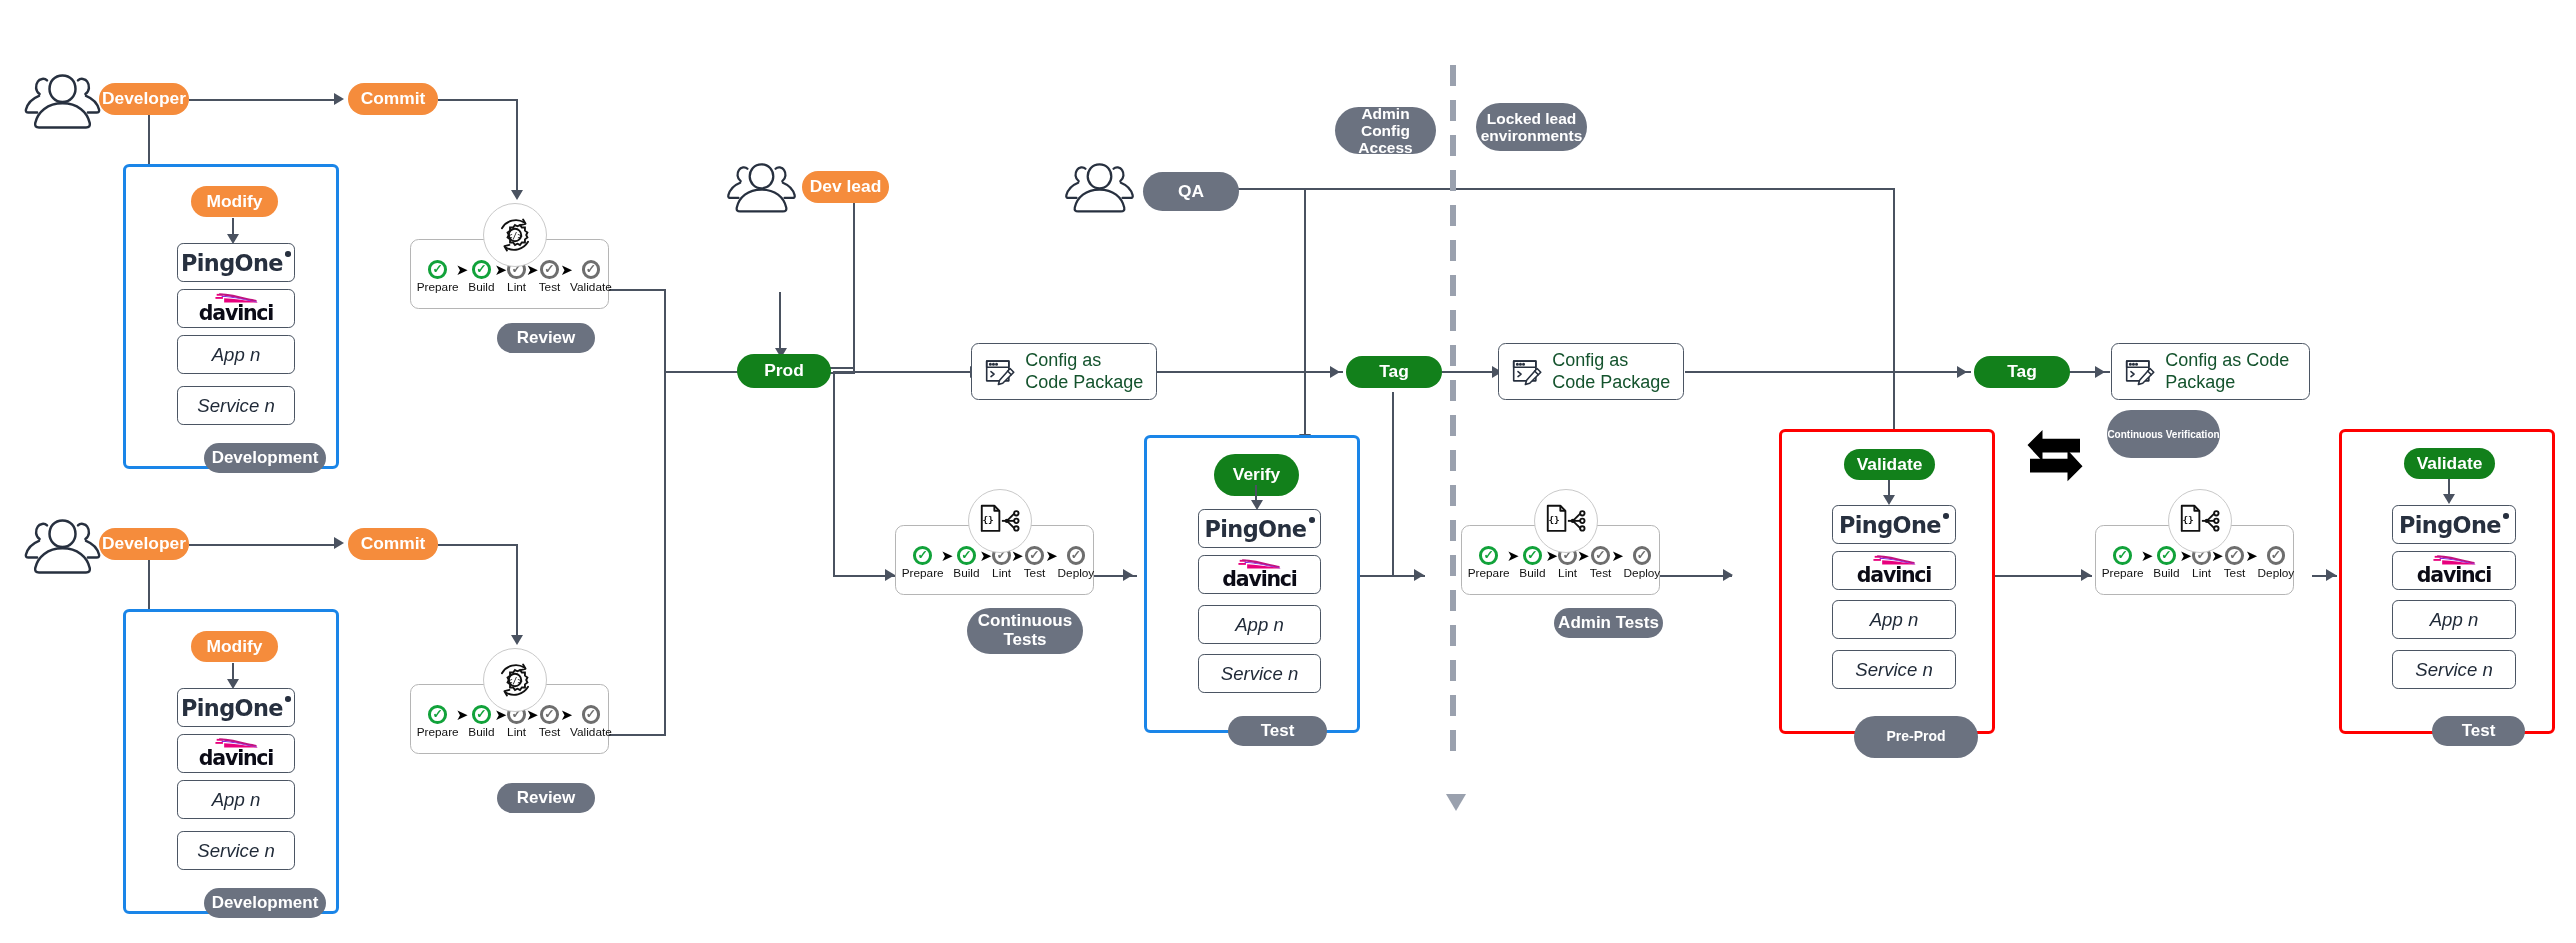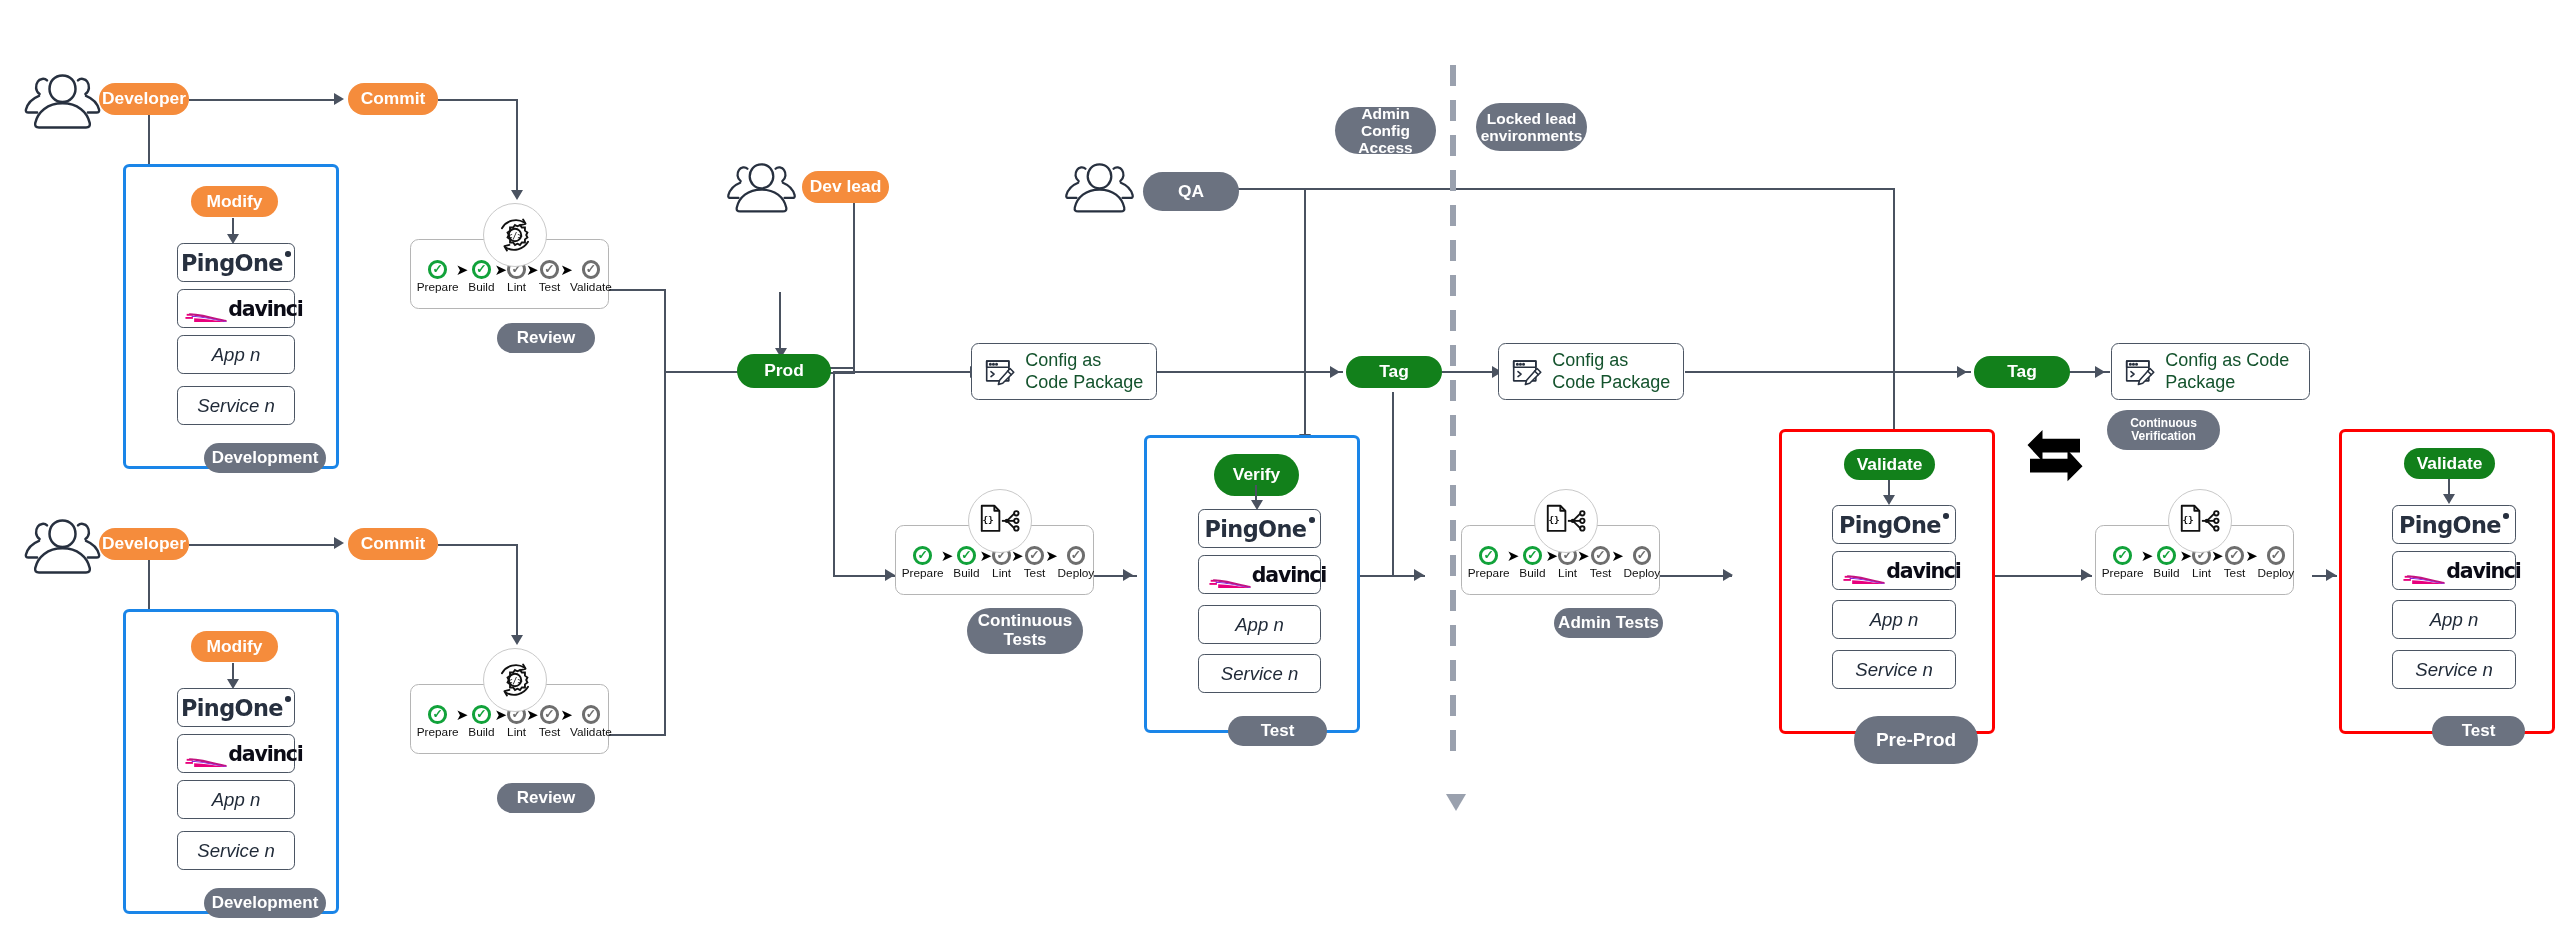--- a/index.html
+++ b/index.html
@@ -28,21 +28,21 @@
     display:flex;align-items:center;justify-content:center;
   }
   .tile .tiletext{font-style:italic;color:#1f2937;font-size:18.6px;}
 
   
   .pingone{font-weight:bold;color:#27303F;letter-spacing:-0.6px;
            display:flex;align-items:baseline;font-family:"DejaVu Sans",sans-serif;}
   .pingone .dot{width:5.6px;height:5.6px;border-radius:50%;background:#27303F;
                 display:inline-block;margin-left:2.5px;position:relative;top:-13.7px;}
   
-  .davinci{position:relative;display:flex;align-items:flex-end;}
+  .davinci{position:relative;display:flex;flex-direction:column;align-items:flex-start;}
   .davinci .dvtext{font-weight:bold;color:#0b0b16;letter-spacing:-1.2px;
                    font-family:"DejaVu Sans",sans-serif;}
 
   
   .pipeframe{border:1.2px solid #b5b5b5;border-radius:8.7px;background:#fff;}
   .stagerow{display:flex;align-items:flex-start;justify-content:space-between;}
   .stage{display:flex;flex-direction:column;align-items:center;width:36px;}
   .stage .ring{
     width:18.6px;height:18.6px;border-radius:50%;border:3.1px solid #6e6e6e;
     display:flex;align-items:center;justify-content:center;box-sizing:border-box;
@@ -518,21 +518,21 @@
     </svg>
   </div>
   <div class="abs pill grey" style="left:1143px;top:172px;width:96px;height:39px;font-size:17.4px;">QA</div>
 
   <div class="abs pill grey" style="left:1335px;top:107px;width:101px;height:47px;font-size:15.5px;flex-direction:column;">
     <span>Admin Config Access</span>
   </div>
   <div class="abs pill grey" style="left:1476px;top:103px;width:111px;height:48px;font-size:15.5px;flex-direction:column;">
     <span>Locked lead environments</span>
   </div>
-  <div class="abs pill grey" style="left:2107px;top:410px;width:113px;height:40px;font-size:12px;flex-direction:column;">
+  <div class="abs pill grey" style="left:2107px;top:410px;width:113px;height:48px;font-size:10px;flex-direction:column;">
     <span>Continuous Verification</span>
   </div>
 
   <div class="swap" style="left:2020px;top:420px;">
     <svg width="70" height="70" viewBox="0 0 112 112">
       <path d="M12 40 L36 16 L36 30 L96 30 L96 52 L36 52 L36 66 Z" fill="#000"></path>
       <path d="M100 74 L76 98 L76 84 L16 84 L16 62 L76 62 L76 48 Z" fill="#000"></path>
     </svg>
   </div>
 
@@ -635,21 +635,21 @@
         <span class="dvtext" style="font-size:20.5px;">davinci</span>
       </span>
     </div>
     <div class="abs tile" style="left:50px;top:168px;width:124px;height:39px;">
       <span class="tiletext">App n</span>
     </div>
     <div class="abs tile" style="left:50px;top:218px;width:124px;height:39px;">
       <span class="tiletext">Service n</span>
     </div>
   </div>
-  <div class="abs pill grey" style="left:1854px;top:716px;width:124px;height:48px;font-size:19px;">Pre-Prod</div>
+  <div class="abs pill grey" style="left:1854px;top:716px;width:124px;height:42px;font-size:14px;">Pre-Prod</div>
 
   <div class="abs pill green" style="left:1974px;top:356px;width:96px;height:32px;font-size:17.4px;">Tag</div>
 
   <div class="abs cacbox" style="left:2111px;top:343px;width:199px;height:57px;">
     <span>
       <svg width="32" height="32" viewBox="0 0 52 52">
         <g fill="none" stroke="#27303F" stroke-width="2.6" stroke-linecap="round" stroke-linejoin="round">
           <path d="M6 10h36v10H6z"></path>
             <path d="M6 10h36v32H6z"></path>
           <path d="M13 27l5 4-5 4"></path>

